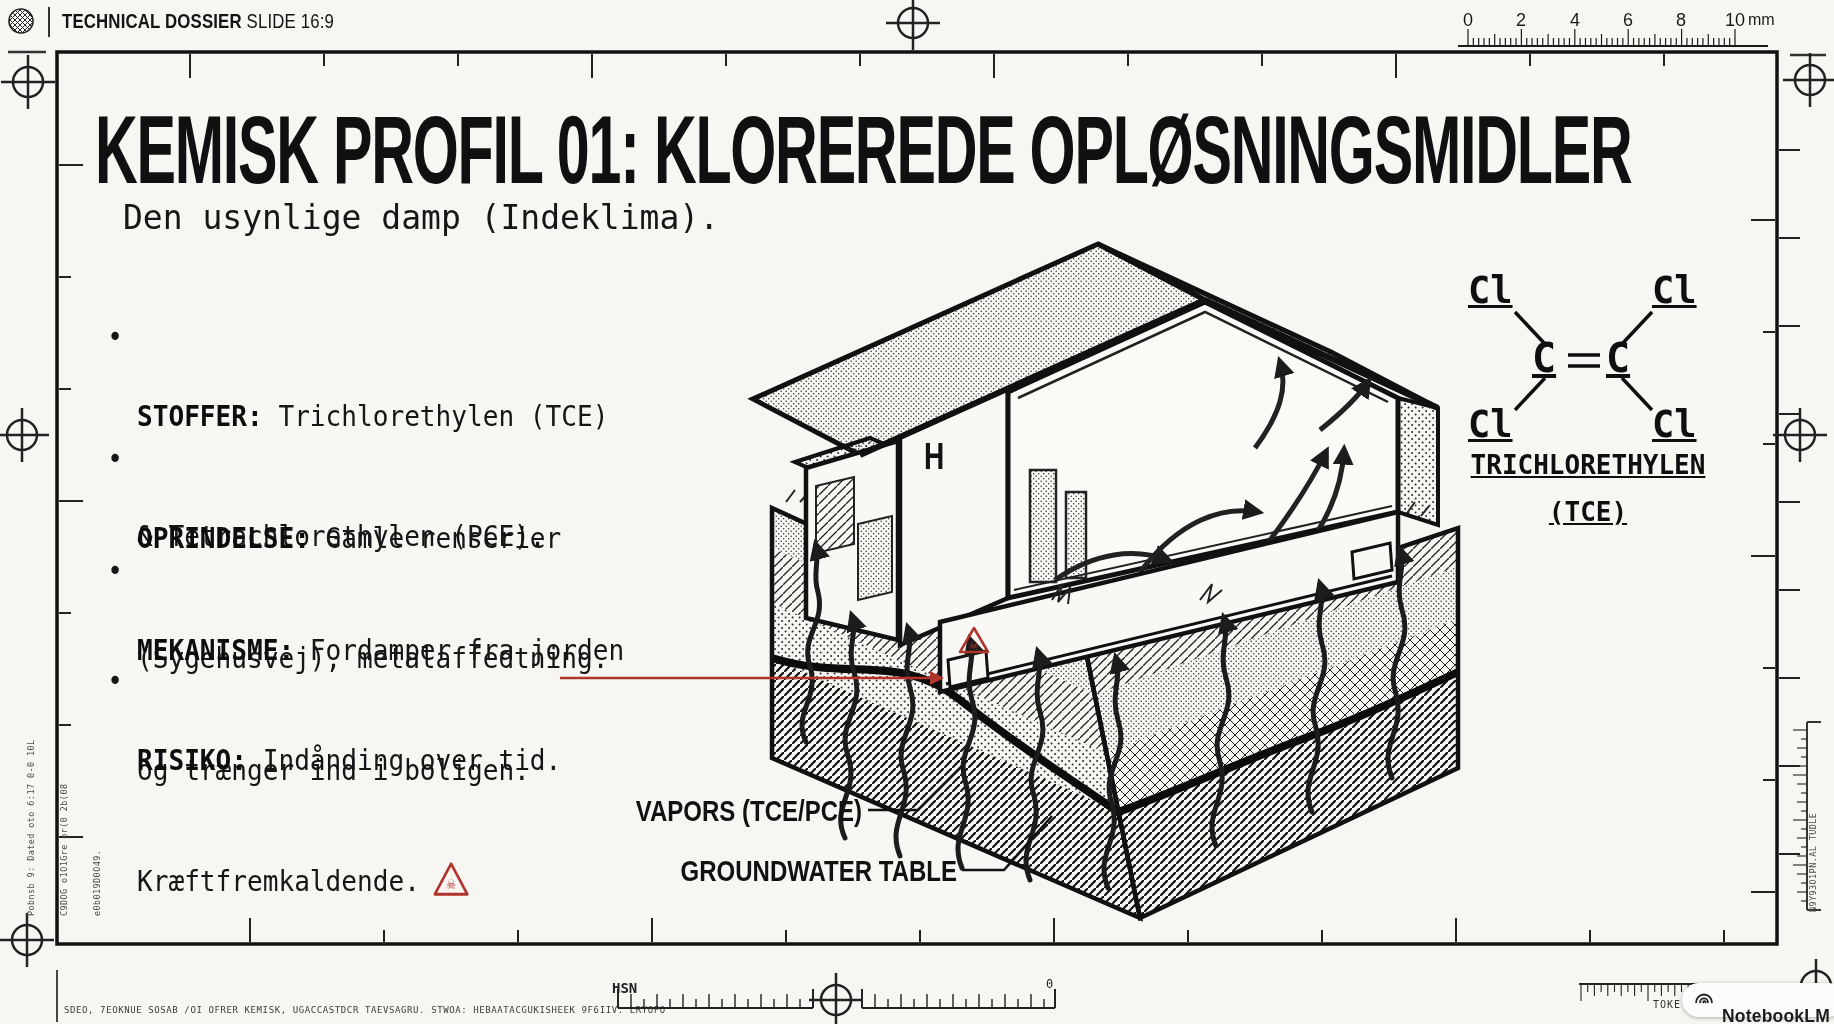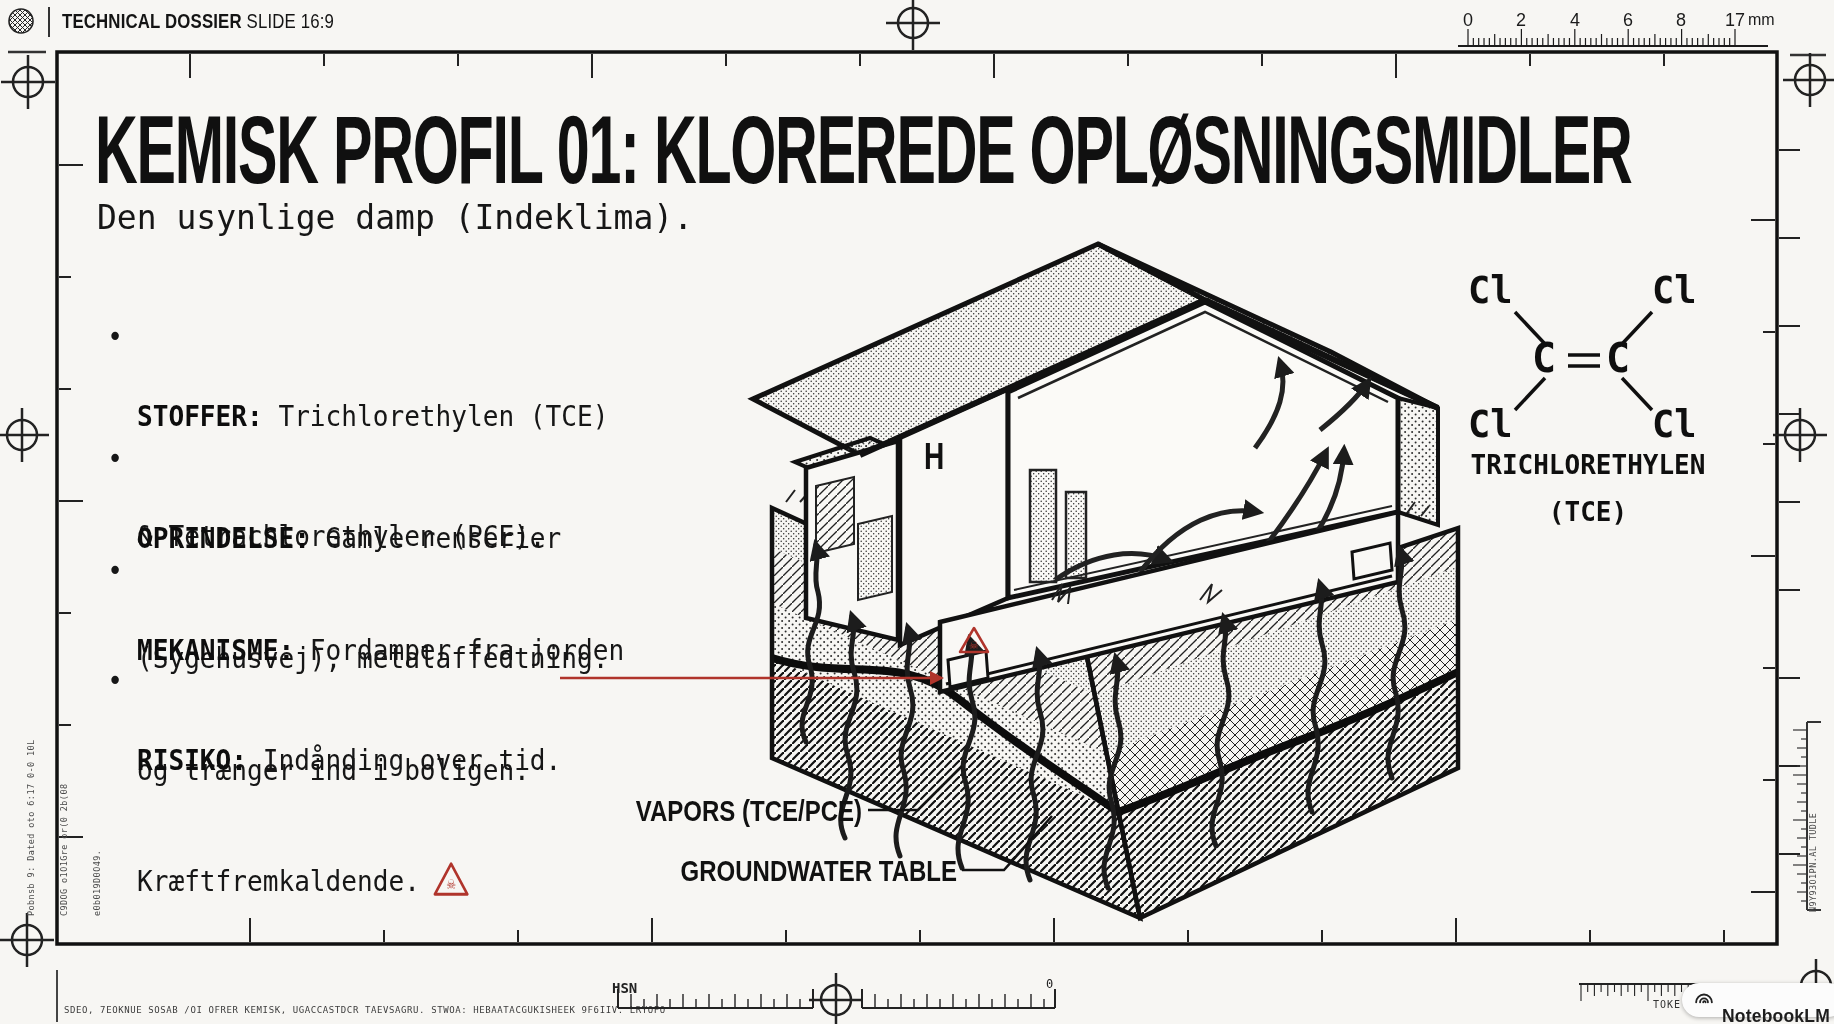--- a/index.html
+++ b/index.html
@@ -1,19 +1,19 @@
 <!DOCTYPE html>
 <html><head>
 <meta charset="utf-8">
 <style>
   html,body{margin:0;padding:0;background:#6e6e6e;}
   .stage{position:relative;width:1834px;height:1024px;background:#f7f6f3;overflow:hidden;
          font-family:"Liberation Sans",sans-serif;color:#141414;}
   .abs{position:absolute;}
-  .mono{font-family:"DejaVu Sans Mono",monospace;}
+  .mono{font-family:"DejaVu Sans Mono",monospace;margin-left:26px;}
   svg{display:block;}
 
   
   .kicker{left:62px;top:9px;font-size:21px;letter-spacing:.2px;white-space:nowrap;
           transform:scaleX(.8);transform-origin:0 0;}
   .kicker b{font-weight:700;}
   .kicker span{font-weight:400;}
 
   
   .rnum{top:10px;width:26px;text-align:center;font-size:18px;color:#1b1b1b;}
@@ -30,21 +30,21 @@
   .bullet b{font-weight:700;color:#0d0d0d;}
   .dot{position:absolute;left:-33px;top:0;}
   .warn-inline{display:inline-block;vertical-align:-7px;margin-left:14px;}
 
   
   .dlabel{font-weight:700;font-size:30px;white-space:nowrap;color:#111;
           transform:scaleX(.8);transform-origin:100% 0;text-align:right;}
   .hletter{font-size:36px;font-weight:700;transform:scaleX(.78);transform-origin:0 0;color:#111;}
 
   
-  .chem{font-family:"DejaVu Sans Mono",monospace;font-weight:700;color:#0f0f0f;line-height:1;}
+  .chem{font-family:"DejaVu Sans Mono",monospace;font-weight:700;color:#0f0f0f;line-height:1;text-decoration:underline;}
   .cl{font-size:37px;}
   .cc{font-size:40px;}
   .chem-name{width:280px;text-align:center;font-size:26px;}
 
   
   .fineprint{left:64px;top:979px;font-size:9px;line-height:12.5px;letter-spacing:.6px;
              color:#3c3c3c;font-family:"DejaVu Sans Mono",monospace;white-space:pre;}
   .hsn{left:612px;top:980px;font-size:14px;font-weight:700;color:#222;font-family:"DejaVu Sans Mono",monospace;}
   .zero{left:1046px;top:977px;font-size:12px;color:#222;font-family:"DejaVu Sans Mono",monospace;}
   .toke{left:1653px;top:999px;font-size:10px;letter-spacing:1px;color:#333;font-family:"DejaVu Sans Mono",monospace;text-align:center;}
@@ -208,21 +208,21 @@
         <line x1="274.32" y1="32" x2="274.32" y2="40" stroke-width="1.2"></line>
         <line x1="279.65999999999997" y1="32" x2="279.65999999999997" y2="40" stroke-width="1.2"></line>
         <line x1="285" y1="23" x2="285" y2="40" stroke-width="1.2"></line>
       </g>
   </svg>
   <div class="abs rnum" style="left:1455px">0</div>
   <div class="abs rnum" style="left:1508px">2</div>
   <div class="abs rnum" style="left:1562px">4</div>
   <div class="abs rnum" style="left:1615px">6</div>
   <div class="abs rnum" style="left:1668px">8</div>
-  <div class="abs rnum" style="left:1722px">17</div>
+  <div class="abs rnum" style="left:1722px">10</div>
   <div class="abs runit" style="left:1748px">mm</div>
 
   <div class="abs kicker">
     <b>TECHNICAL DOSSIER</b><span> SLIDE 16:9</span>
   </div>
 
   <div class="abs title">KEMISK PROFIL 01: KLOREREDE OPLØSNINGSMIDLER</div>
   <div class="abs subtitle mono">Den usynlige damp (Indeklima).</div>
 
   <div class="abs bullet" style="top:316px">

